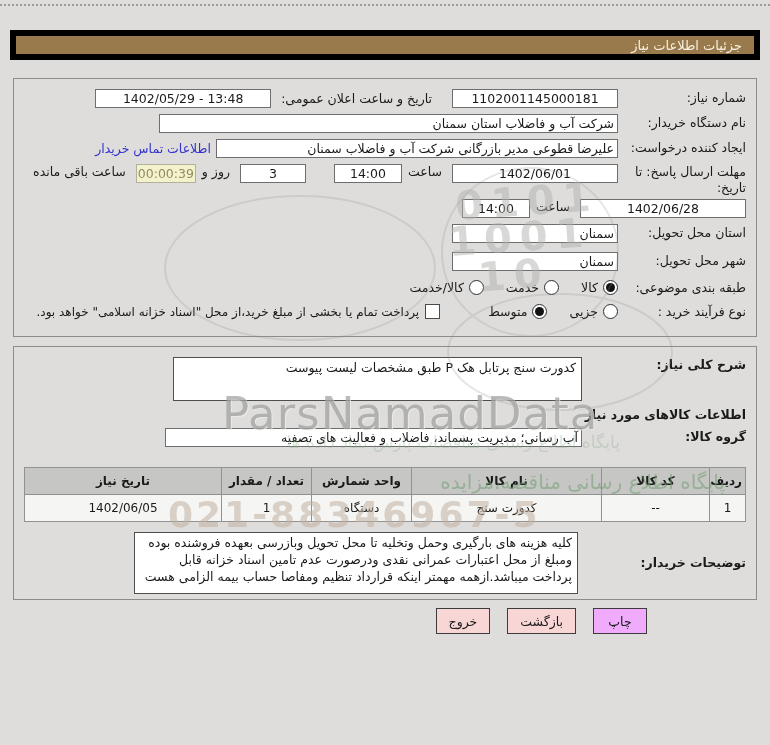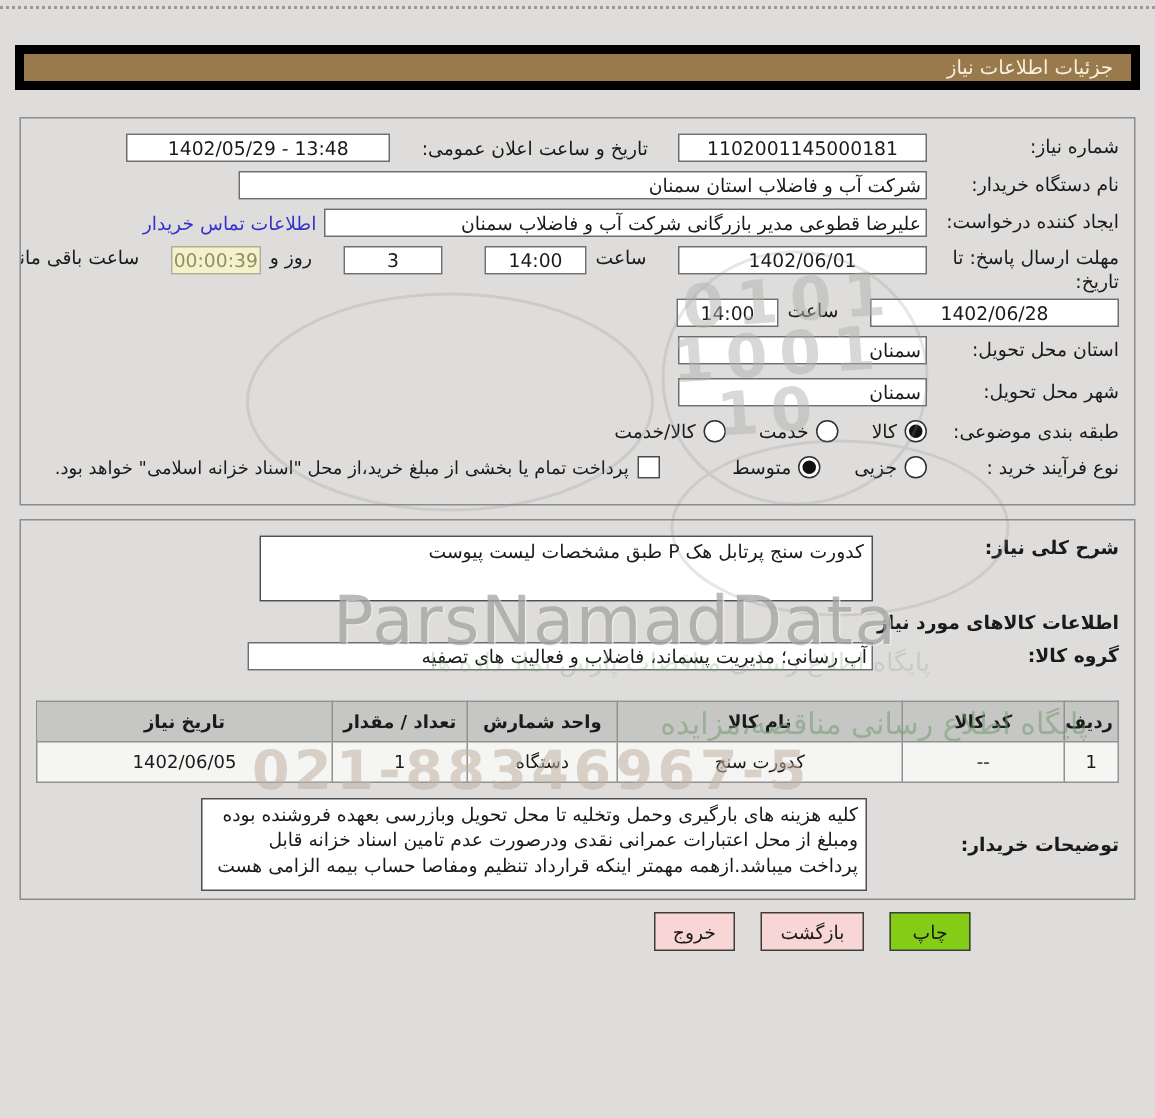--- a/index.html
+++ b/index.html
@@ -27,21 +27,21 @@
   .w128{width:128px;flex:none;white-space:normal;line-height:1.3;}
   .bold{font-weight:bold;margin-left:36px;}
   .inp{
     background:#fff;border:1px solid #6e6e6e;height:17px;line-height:17px;
     padding:0 3px;flex:none;overflow:hidden;white-space:nowrap;
   }
   .ltr{direction:ltr;unicode-bidi:embed;}
   .center{text-align:center;}
   .w158{width:158px;}.w172{width:168px;}.w66{width:60px;}.w64{width:58px;}
   .w451{width:451px;}.w394{width:394px;}.w409{width:409px;}
-  .mr40{margin-right:20px;}.mr32{margin-right:28px;}.mr6{margin-right:21px;}.ml6{margin-left:6px;}
+  .mr40{margin-right:20px;}.mr32{margin-right:28px;}.mr6{margin-right:10px;}.ml6{margin-left:6px;}
   .link{color:#3333cc;cursor:pointer;margin-right:5px;white-space:nowrap;}
   .timer{
     background:#f4f1cd;border:1px solid #b1b09b;color:#8f8f5e;
     height:17px;line-height:17px;width:58px;text-align:center;flex:none;
   }
   .radio{
     width:13px;height:13px;border:1px solid #2f2f2f;border-radius:50%;
     background:#fff;display:inline-block;flex:none;margin-left:5px;position:relative;
   }
   .radio.sel::after{
@@ -62,21 +62,21 @@
   table.items th{background:#c6c6c4;font-weight:bold;}
   table.items th,table.items td{
     border:1px solid #919191;text-align:center;font-size:12px;padding:2px 3px;
     height:22px;overflow:hidden;white-space:nowrap;
   }
   .btnrow{
     position:absolute;top:608px;right:13px;left:13px;display:flex;
     align-items:center;gap:17px;padding-right:110px;box-sizing:border-box;
   }
   .btn{
-    height:26px;border:1px solid #3c3c3c;background:#84cc16;border-radius:0;
+    height:26px;border:1px solid #3c3c3c;background:#f0abfc;border-radius:0;
     font-family:inherit;font-size:12.5px;padding:0 12px;cursor:pointer;flex:none;color:#1a1a1a;
   }
   .btn.pink{background:#f9d6d6;}
   .btn.w-reply{min-width:100px;}.btn.w-view{min-width:182px;}
   .btn.w-print{min-width:54px;}.btn.w-back{min-width:50px;}.btn.w-exit{min-width:42px;}
   
   .wm{position:absolute;inset:0;pointer-events:none;z-index:9;}
   .wm *{position:absolute;}
   .wm-brand{top:387px;left:222px;font-size:45px;font-weight:normal;color:#a3a3a1;opacity:.75;
     letter-spacing:1px;direction:ltr;text-shadow:1px 1px 0 #efefed;}

